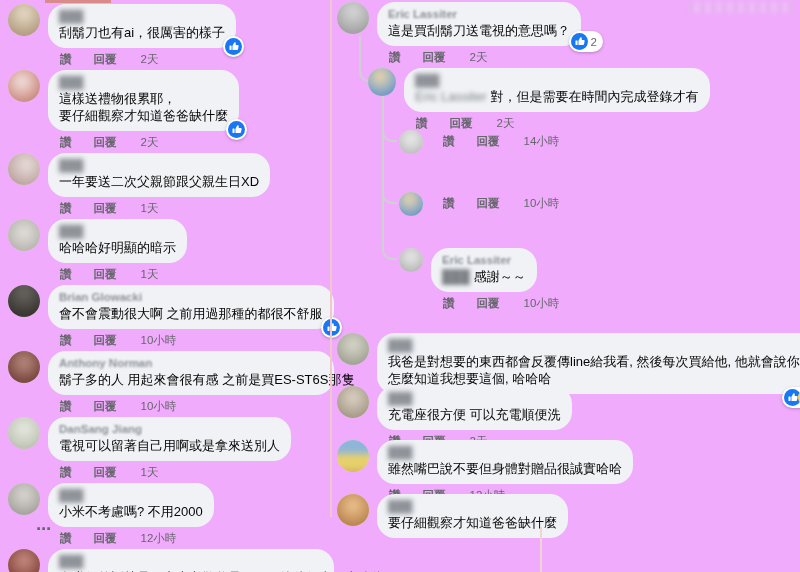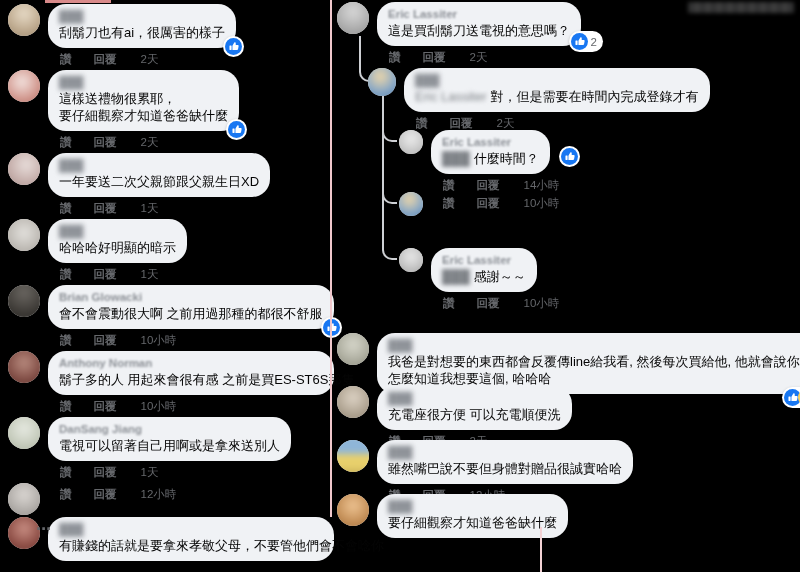--- a/index.html
+++ b/index.html
@@ -1,18 +1,18 @@
 <!DOCTYPE html>
 <html><head>
 <meta charset="utf-8">
 <style>
   * { margin:0; padding:0; box-sizing:border-box; }
   html,body { width:800px; height:572px; overflow:hidden; background:#fff;
     font-family:"Liberation Sans","DejaVu Sans",sans-serif; }
-  #stage { position:relative; width:800px; height:572px; background:#000000; }
+  #stage { position:relative; width:800px; height:572px; background:#f0abfc; }
 
   
   #left-col  { position:absolute; left:0; top:0; width:334px; padding:4px 0 0 8px; }
   #right-col { position:absolute; left:332px; top:0; width:488px; height:572px; padding-left:6px; }
   #divider   { position:absolute; left:330px; top:0; width:2px; height:517px; background:#f0c8cc; z-index:6; }
   #divider2  { position:absolute; left:540px; top:527px; width:2px; height:45px; background:#f3d2d5; z-index:6; }
   .crop-frag { position:absolute; left:45px; top:0; width:66px; height:3px; background:#d98a8a; filter:blur(.6px); }
   .smudge    { position:absolute; left:688px; top:2px; width:106px; height:11px; opacity:.25; filter:blur(2px);
                background:repeating-linear-gradient(90deg,#c8cacc 0 7px,#fff 7px 11px); }
 
@@ -223,20 +223,24 @@
         <span class="time">1天</span>
       </div>
     </div>
   </div>
       <div class="comment av-L7">
 
     <div class="avatar">
           <div class="ava-img"></div>
         </div>
     <div class="body">
+      <div class="bubble">
+        <div class="name redacted">███</div>
+        <div class="text">小米不考慮嗎? 不用2000</div>
+      </div>
       <div class="actions">
         <span class="act">讚</span>
         <span class="act">回覆</span>
         <span class="time">12小時</span>
       </div>
     </div>
   </div>
       <div class="comment av-L8 nowrap">
 
     <div class="avatar">
@@ -292,29 +296,20 @@
         <span class="time">2天</span>
       </div>
     </div>
   </div>
       <div class="comment av-R2 indent-2 abs" style="top: 130px;">
     <i class="elbow" style="top: -34px; height: 46px;"></i>
     <div class="avatar">
           <div class="ava-img"></div>
         </div>
     <div class="body">
-      <div class="bubble">
-        <div class="name semi">Eric Lassiter</div>
-        <div class="text"><span class="mention">███</span>什麼時間？</div>
-      <span class="badge pos-c">
-              <svg width="17" height="17" viewBox="0 0 16 16">
-                <circle cx="8" cy="8" r="8" fill="#1877F2"></circle>
-                <path fill="#fff" d="M4.6 7.1h1.2c.2 0 .4.2.4.4v3.4c0 .2-.2.4-.4.4H4.6c-.2 0-.4-.2-.4-.4V7.5c0-.2.2-.4.4-.4zm2.4.2 1.6-2.9c.1-.2.3-.4.6-.4.5 0 .9.4.9.9v1.8h1.8c.6 0 1 .5.9 1.1l-.5 2.6c-.1.5-.5.9-1 .9H7V7.3z"></path>
-              </svg>
-            </span></div>
       <div class="actions">
         <span class="act">讚</span>
         <span class="act">回覆</span>
         <span class="time">14小時</span>
       </div>
     </div>
   </div>
       <div class="comment av-R3 indent-2 abs" style="top: 192px;">
     <i class="elbow" style="top: -96px; height: 108px;"></i>
     <div class="avatar">

